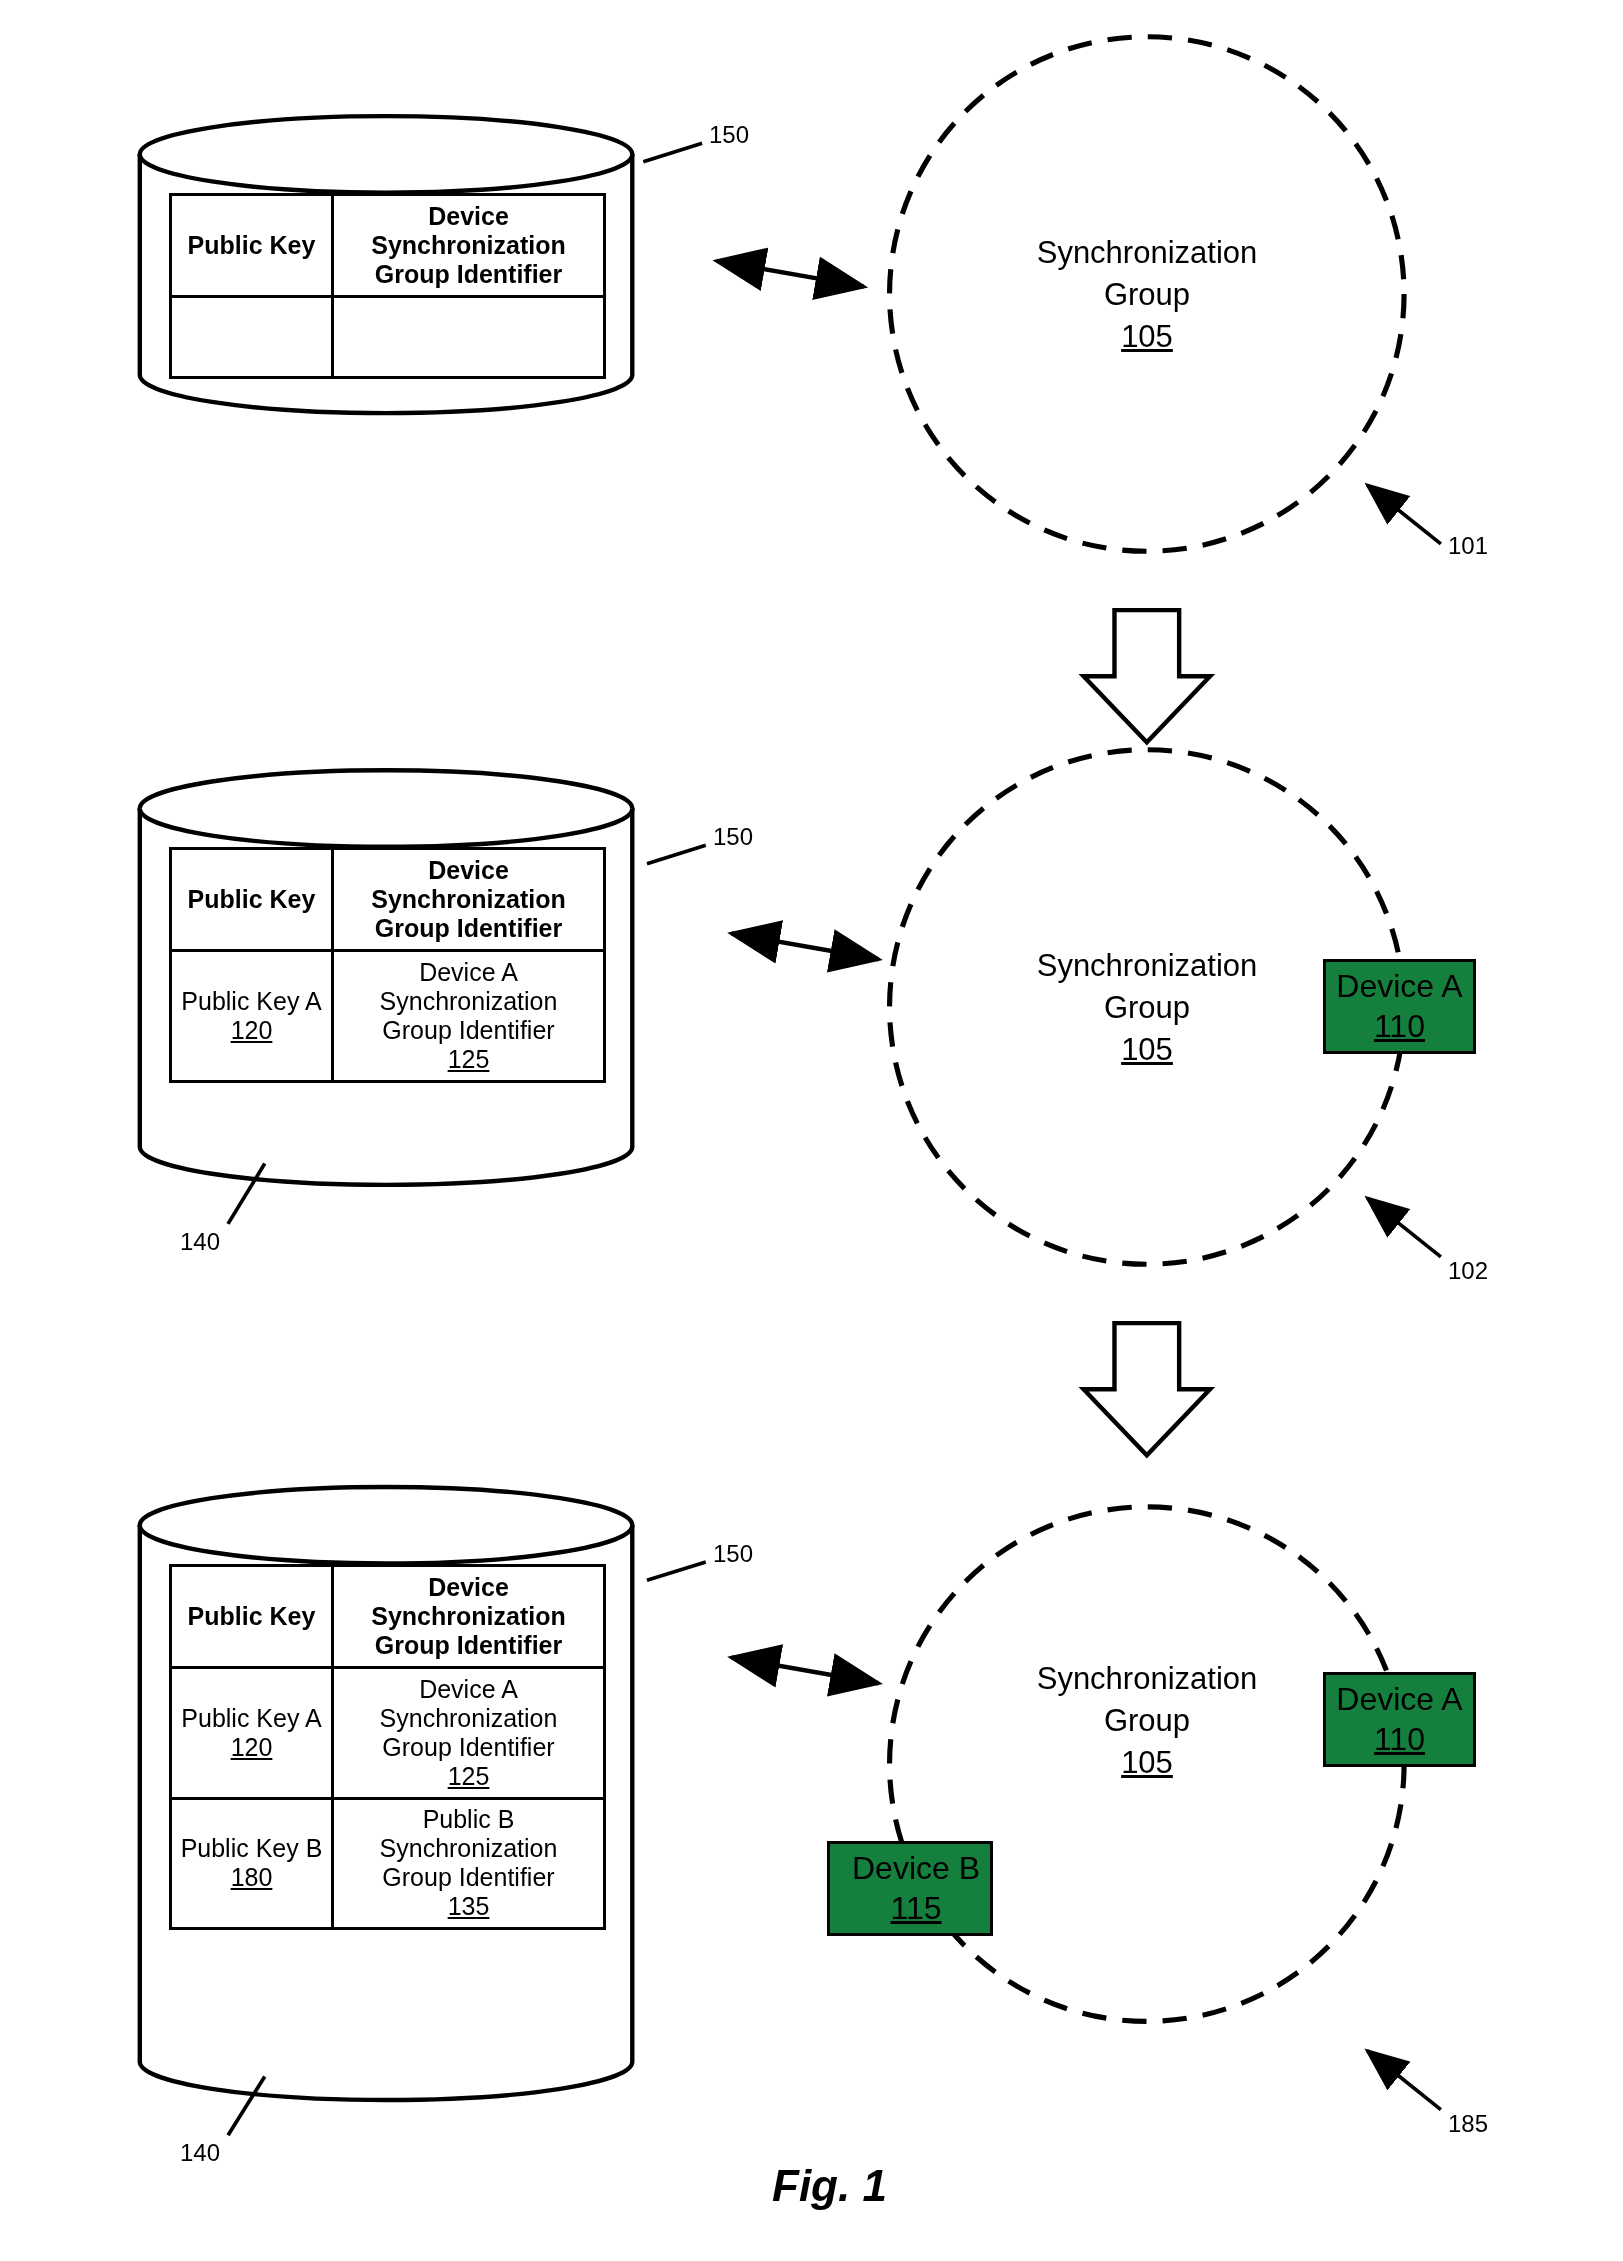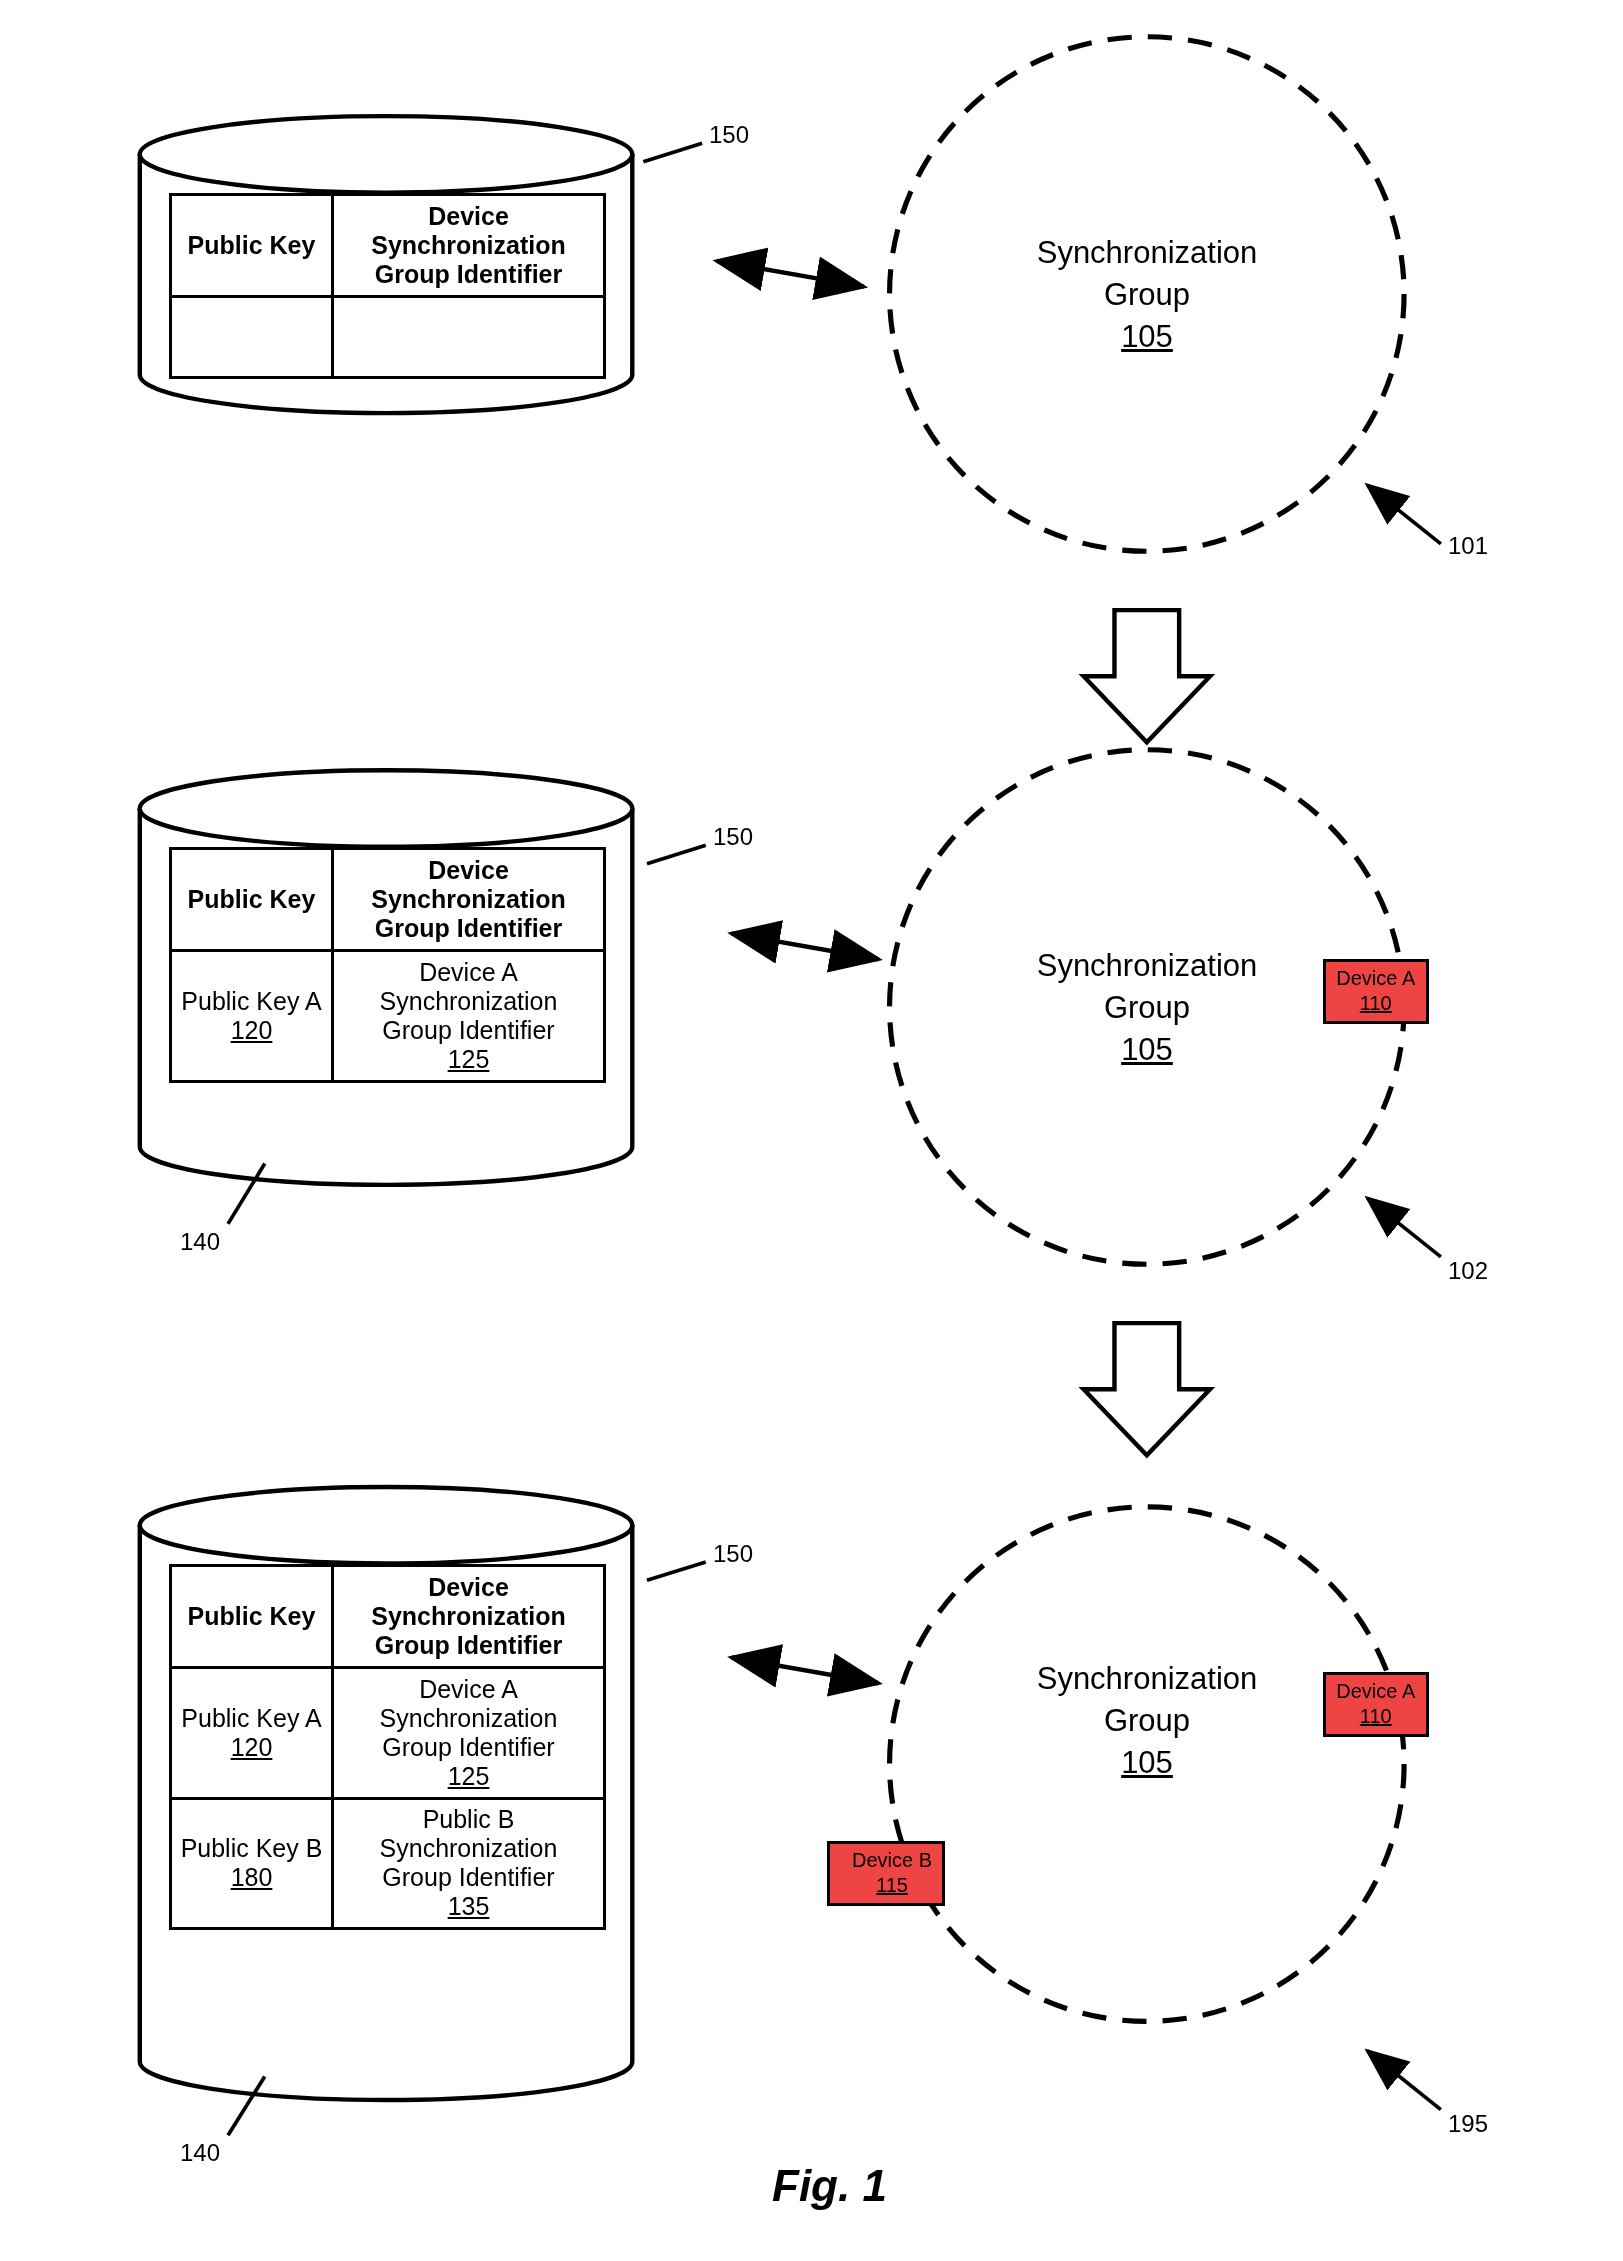--- a/index.html
+++ b/index.html
@@ -33,24 +33,24 @@
     font-size: 44px;
     font-style: italic;
     font-weight: bold;
   }
   .group-label {
     font-size: 31px;
     text-align: center;
     line-height: 1.35;
   }
   .device-box {
-    background: #ef4444;
+    background: #15803d;
     border: 3.7px solid #000;
     text-align: center;
-    font-size: 20px;
+    font-size: 32px;
     line-height: 1.25;
     padding: 4.4px 10.3px;
   }
   .lead-label {
     font-size: 24px;
   }
 </style>
 </head>
 <body>
 
@@ -232,16 +232,16 @@
   <div class="abs device-box" style="left:1323px; top:1672px;">
     <span>Device A</span><br>
     <span class="small-underline">110</span>
   </div>
 
   <div class="abs device-box" style="left:827px; top:1841px;padding-left:22px;">
     <span>Device B</span><br>
     <span class="small-underline">115</span>
   </div>
 
-  <div class="abs lead-label" style="left:1448px; top:2110px;">195</div>
+  <div class="abs lead-label" style="left:1448px; top:2110px;">185</div>
 
 </div>
 
 
 </body></html>

